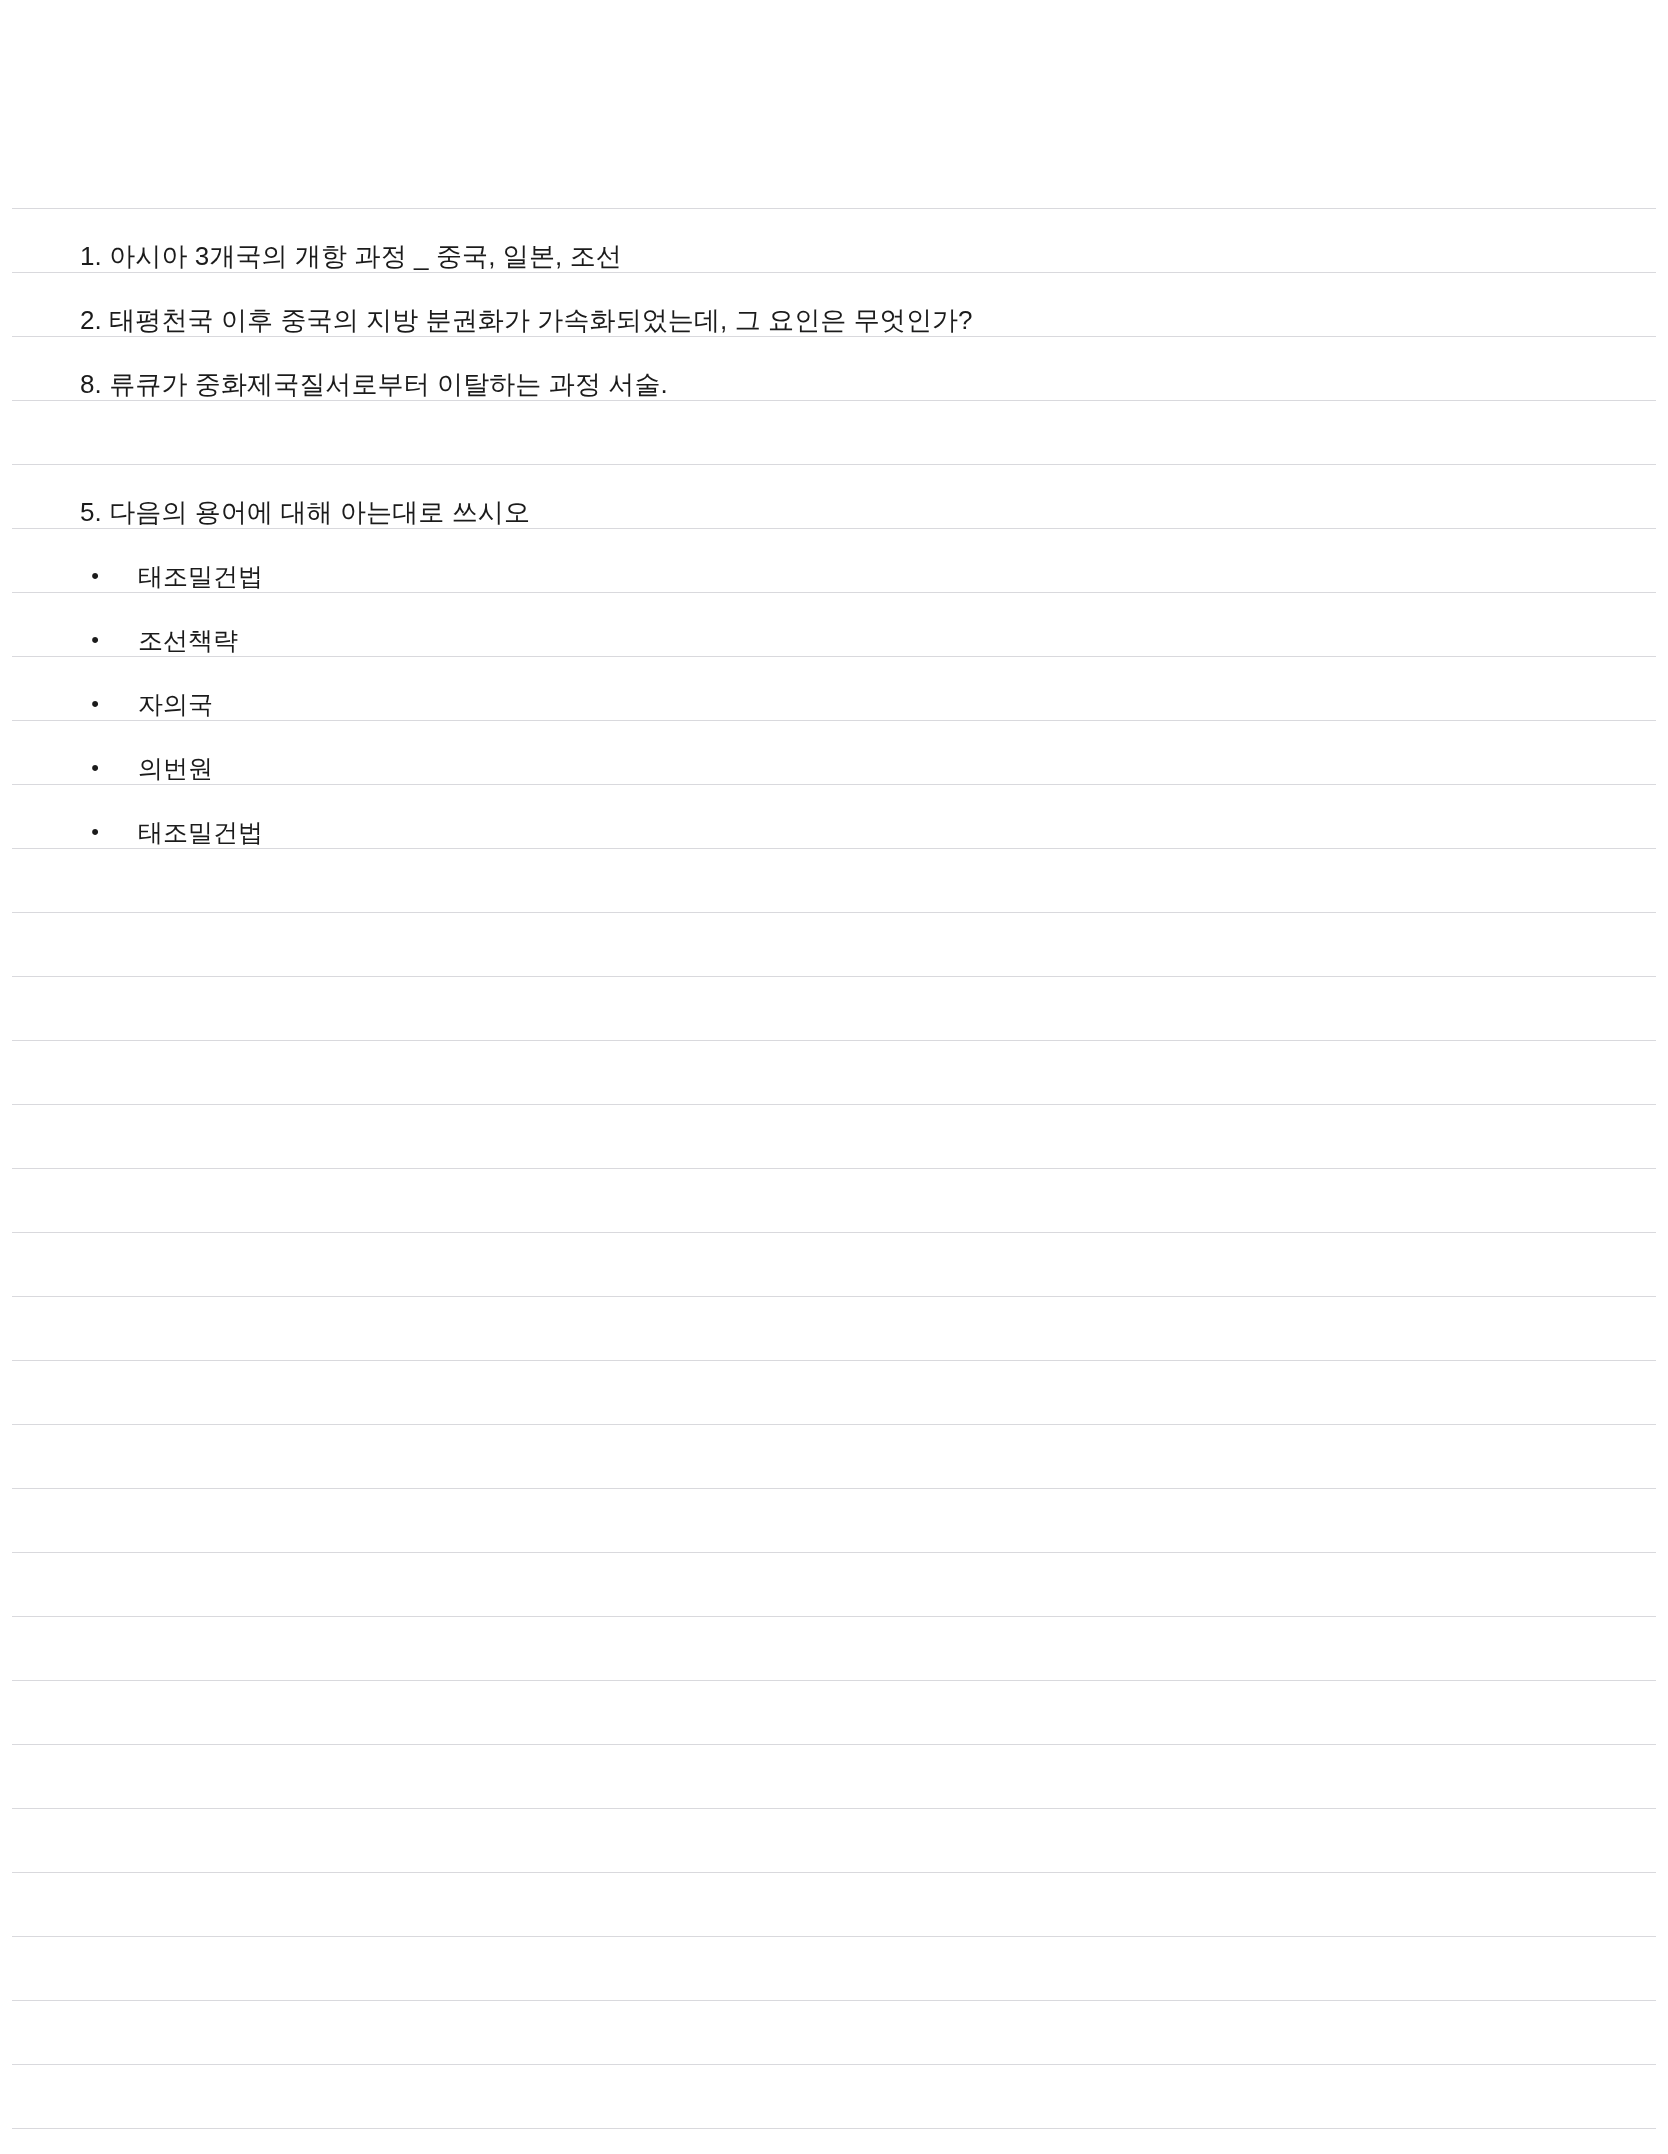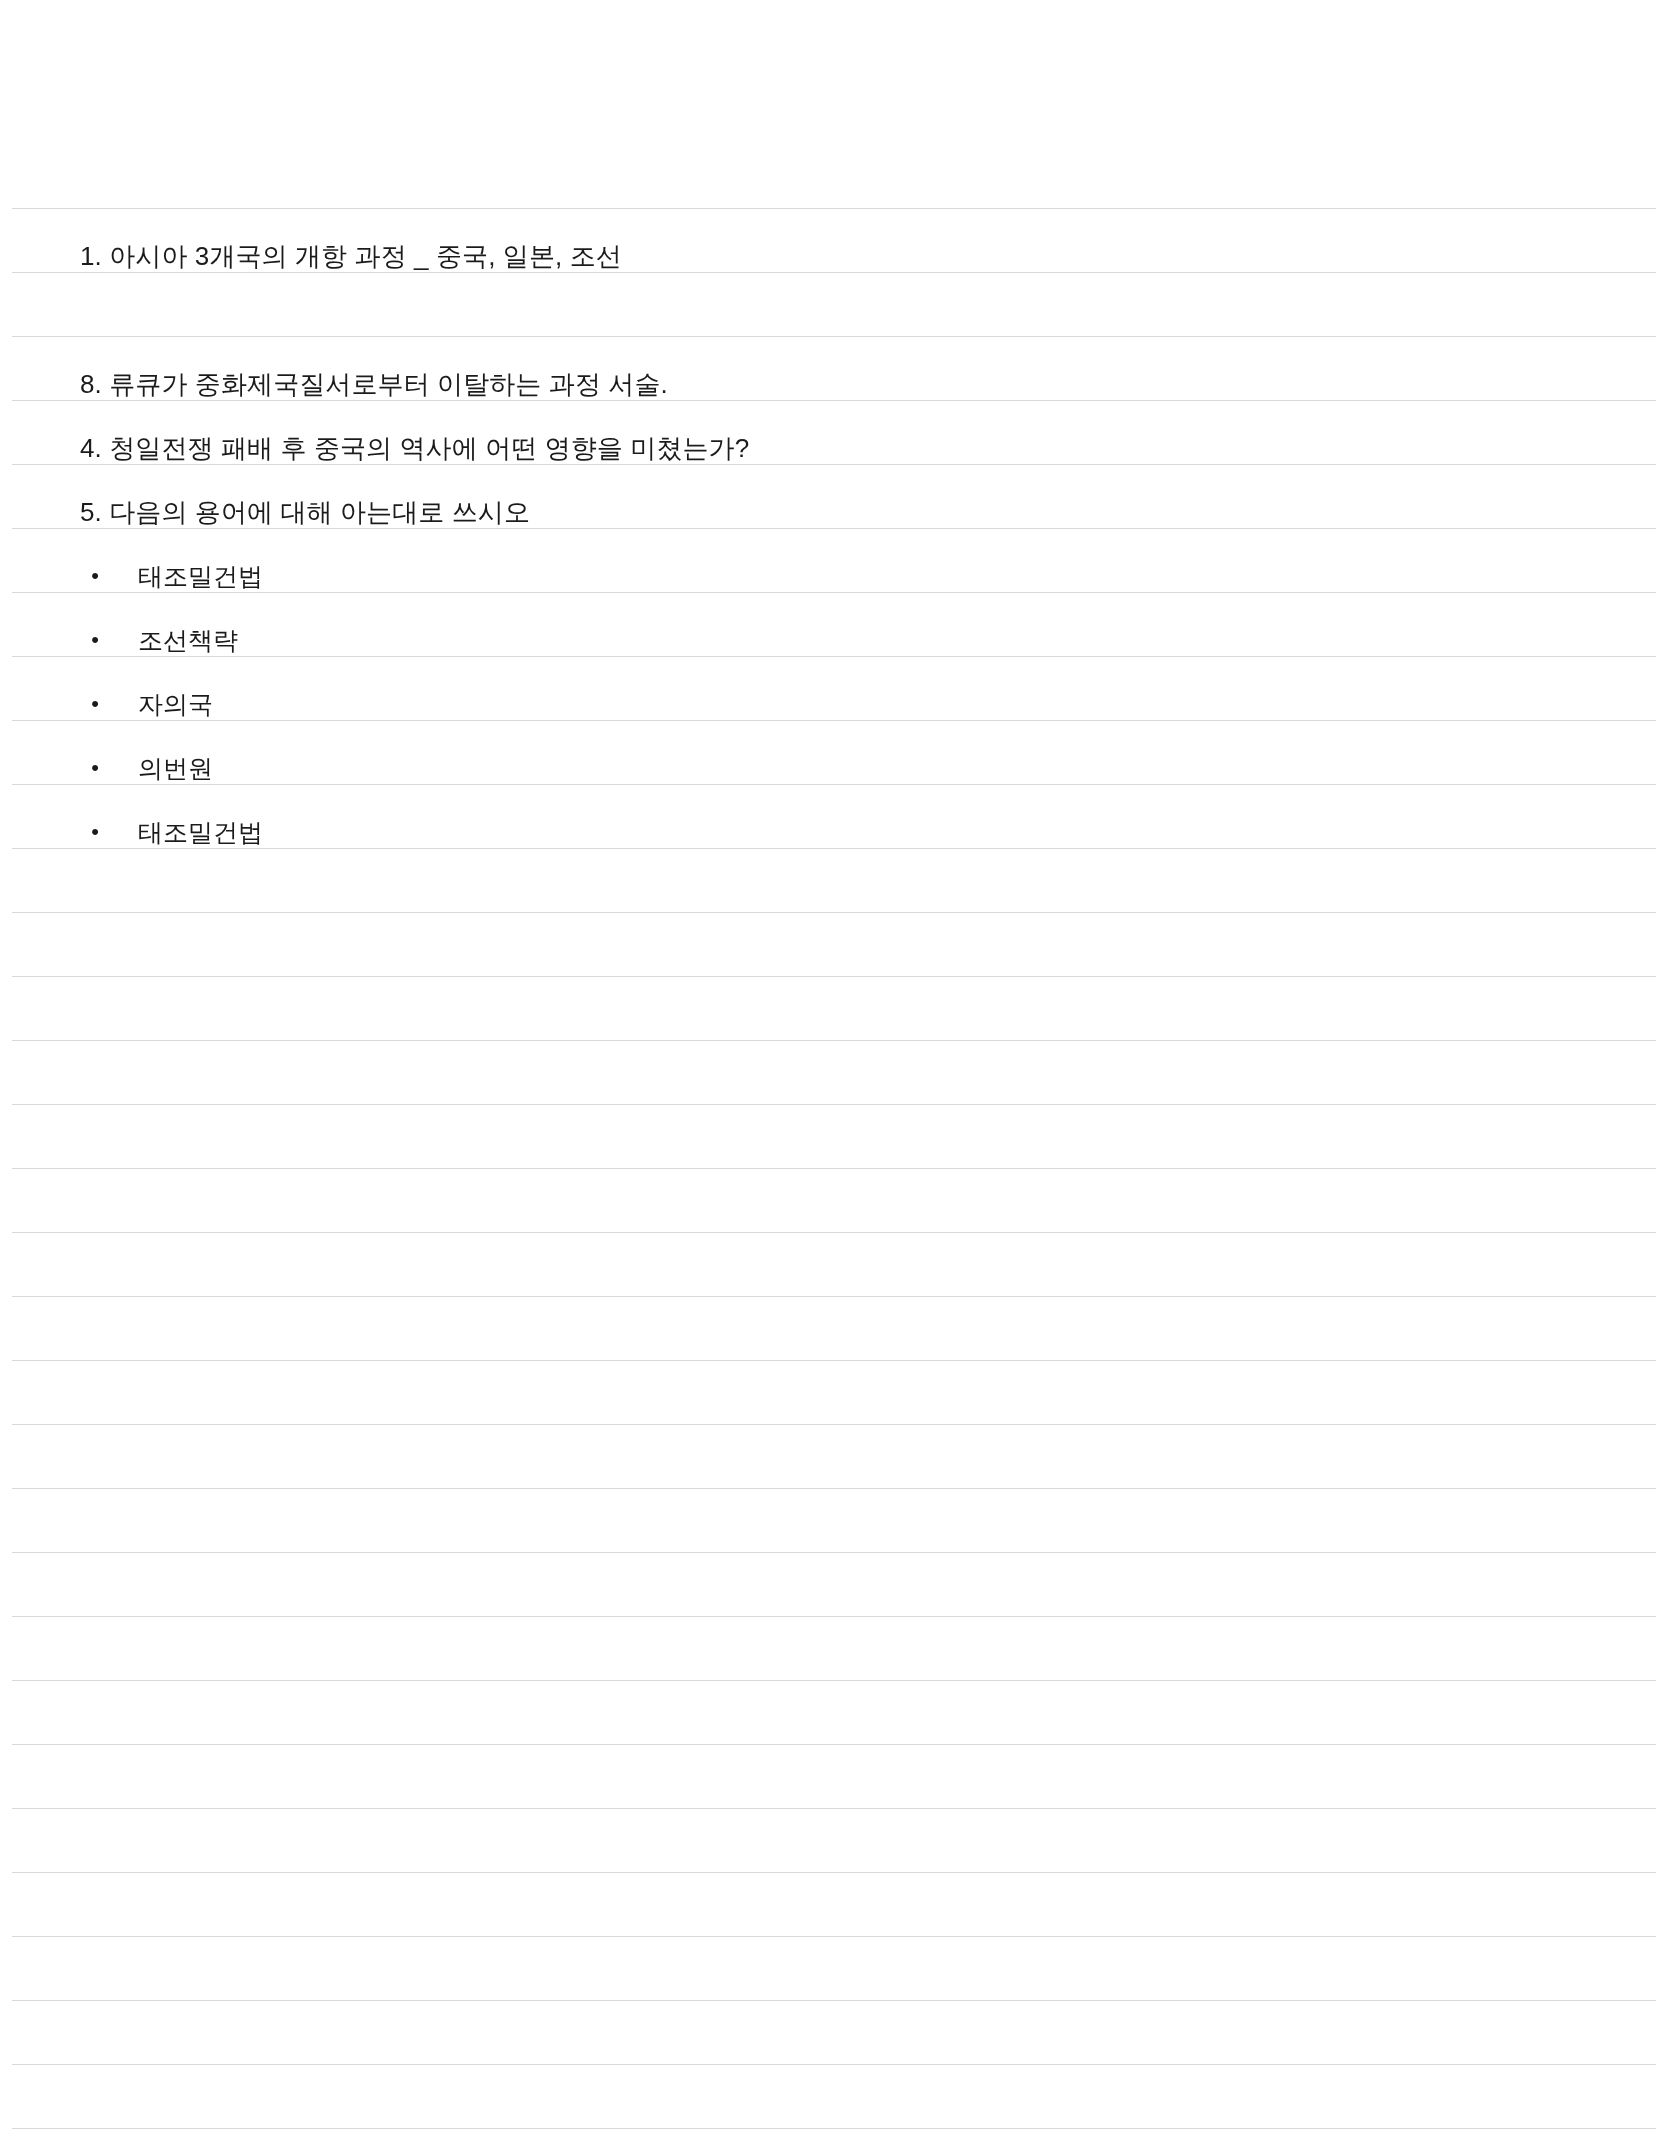--- a/index.html
+++ b/index.html
@@ -124,22 +124,22 @@
       <div class="rule" style="top: 1872px; background: rgb(217, 217, 221);"></div>
       <div class="rule" style="top: 1936px; background: rgb(217, 217, 221);"></div>
       <div class="rule" style="top: 2000px; background: rgb(217, 217, 221);"></div>
       <div class="rule" style="top: 2064px; background: rgb(217, 217, 221);"></div>
       <div class="rule" style="top: 2128px; background: rgb(217, 217, 221);"></div>
     </div>
 
   <div id="content">
 
     <div class="line-text" style="top:240px;">1. 아시아 3개국의 개항 과정 _ 중국, 일본, 조선</div>
+    <div class="line-text" style="top:304px;">2. 태평천국 이후 중국의 지방 분권화가 가속화되었는데, 그 요인은 무엇인가?</div>
     <div class="line-text" style="top:368px;">8. 류큐가 중화제국질서로부터 이탈하는 과정 서술.</div>
-    <div class="line-text" style="top:432px;">4. 청일전쟁 패배 후 중국의 역사에 어떤 영향을 미쳤는가?</div>
     <div class="line-text" style="top:496px;">5. 다음의 용어에 대해 아는대로 쓰시오</div>
 
     <div class="bullet-row" style="top:560px;">
       <span class="dot">•</span>
       <span class="btext">태조밀건법</span>
     </div>
     <div class="bullet-row" style="top:624px;">
       <span class="dot">•</span>
       <span class="btext">조선책략</span>
     </div>

